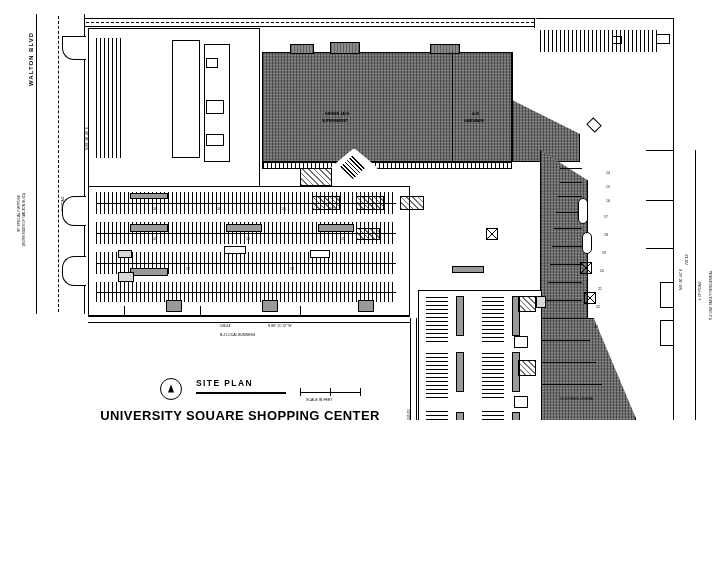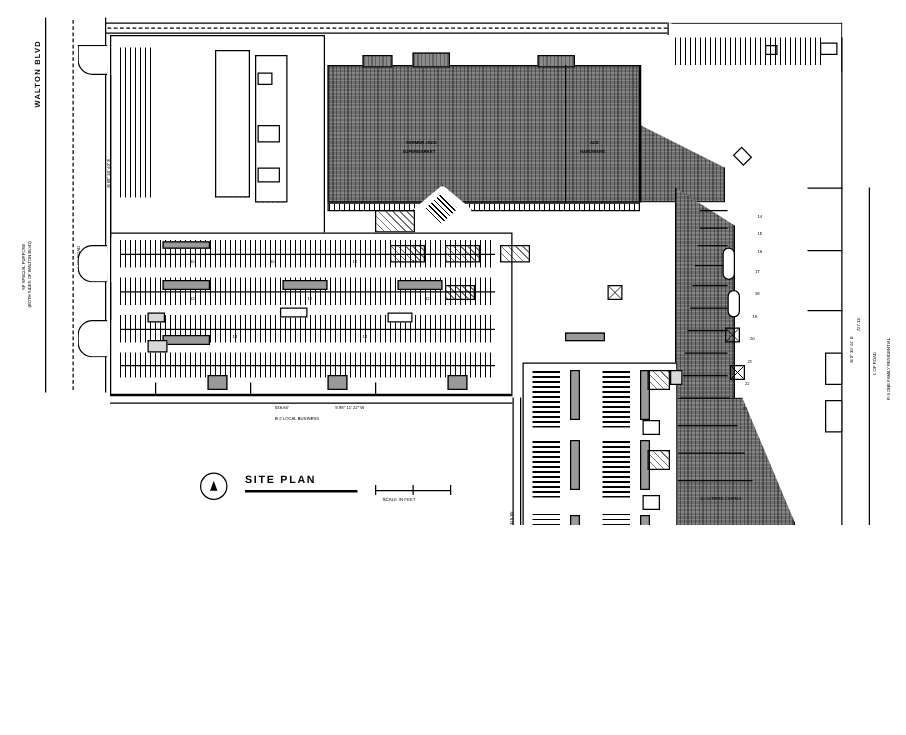--- a/index.html
+++ b/index.html
@@ -383,14 +383,15 @@
     <div class="na-inner"></div>
   </div>
   <div class="abs title-site" style="left:196px; top:378px;">SITE PLAN</div>
   <div class="abs hline2" style="left:196px; top:392px; width:90px;"></div>
   <div class="abs hline" style="left:300px; top:392px; width:60px;"></div>
   <div class="abs vline" style="left:300px; top:388px; height:8px;"></div>
   <div class="abs vline" style="left:330px; top:388px; height:8px;"></div>
   <div class="abs vline" style="left:360px; top:388px; height:8px;"></div>
   <div class="abs scale-txt" style="left:306px; top:398px;">SCALE IN FEET</div>
 
+  <div class="abs title-main" style="left:0; top:408px; width:480px;">UNIVERSITY SQUARE SHOPPING CENTER</div>
 
 </div>
 
 </body></html>

